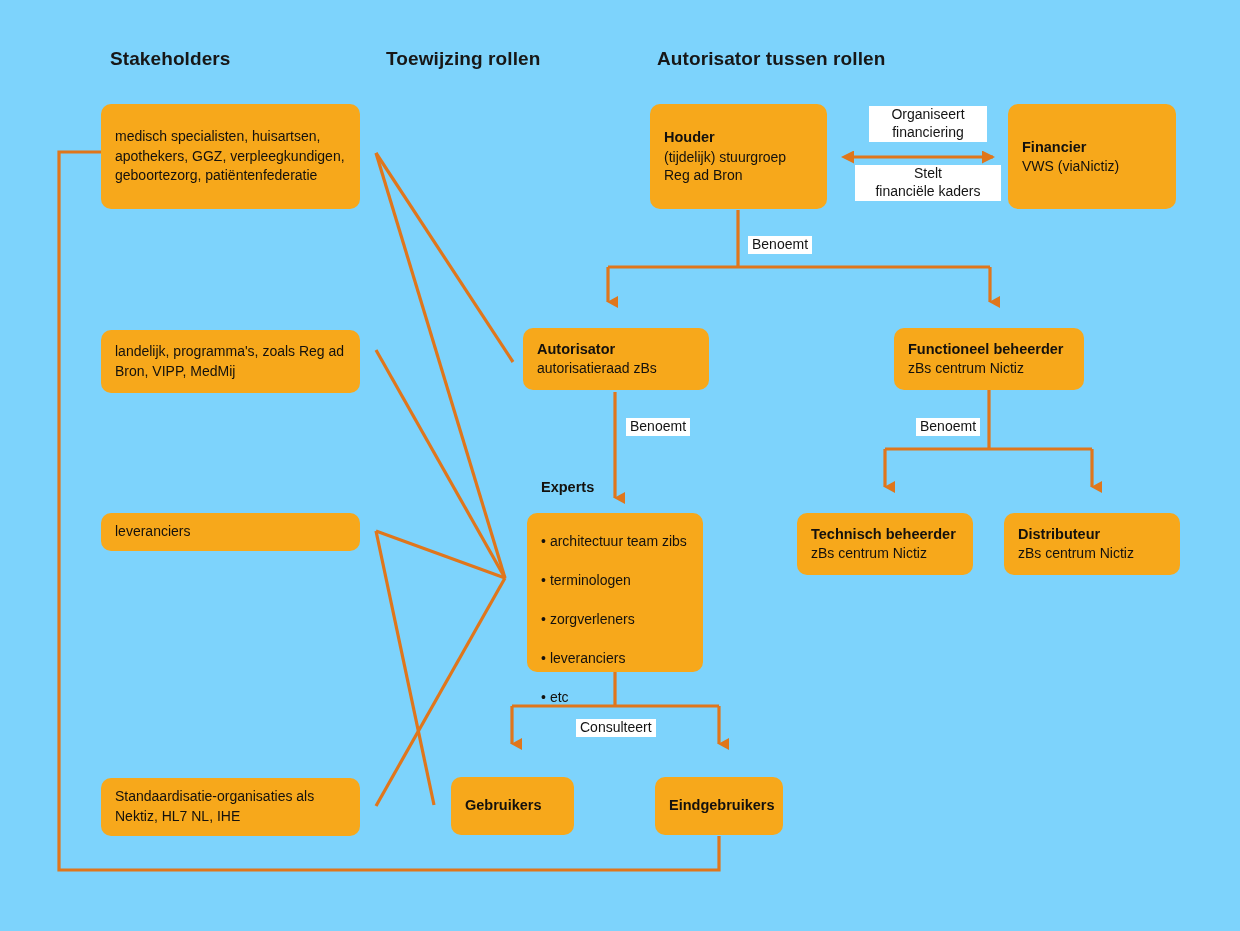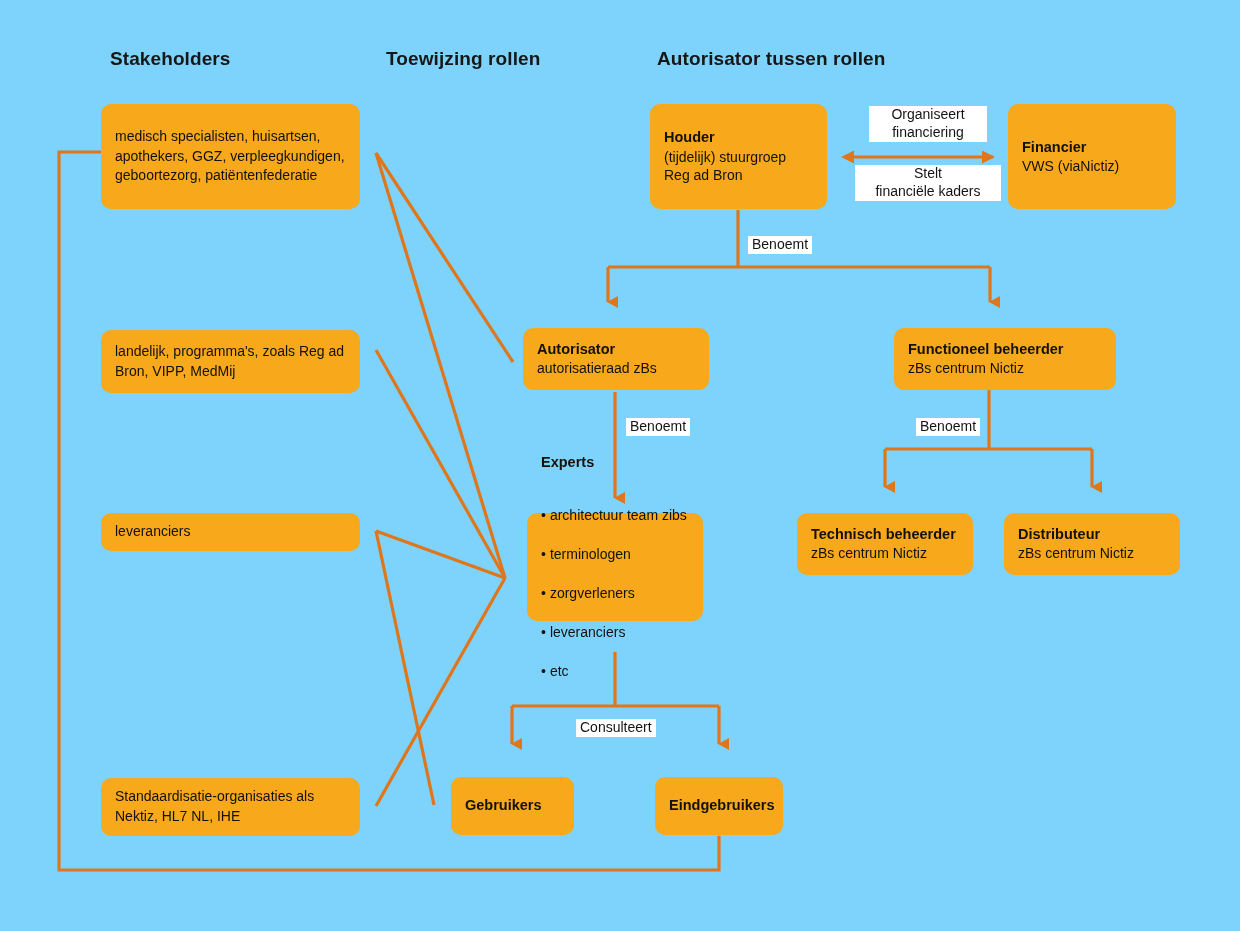--- a/index.html
+++ b/index.html
@@ -174,26 +174,26 @@
   <div class="node" style="left:1008px; top:104px; width:168px; height:105px;">
     <div class="title">Financier</div>
     <div class="sub">VWS (viaNictiz)</div>
   </div>
 
   <div class="node" style="left:523px; top:328px; width:186px; height:62px;">
     <div class="title">Autorisator</div>
     <div class="sub">autorisatieraad zBs</div>
   </div>
 
-  <div class="node" style="left:894px; top:328px; width:222px; height:62px;">
+  <div class="node" style="left:894px; top:328px; width:190px; height:62px;">
     <div class="title">Functioneel beheerder</div>
     <div class="sub">zBs centrum Nictiz</div>
   </div>
 
-  <div class="node" style="left:527px; top:513px; width:176px; height:108px; align-items:flex-start;gap:14px;">
+  <div class="node" style="left:527px; top:513px; width:176px; height:159px; align-items:flex-start;gap:14px;">
     <div class="title">Experts</div>
     <ul class="bullets">
       <li>architectuur team zibs</li>
       <li>terminologen</li>
       <li>zorgverleners</li>
       <li>leveranciers</li>
       <li>etc</li>
     </ul>
   </div>
 

